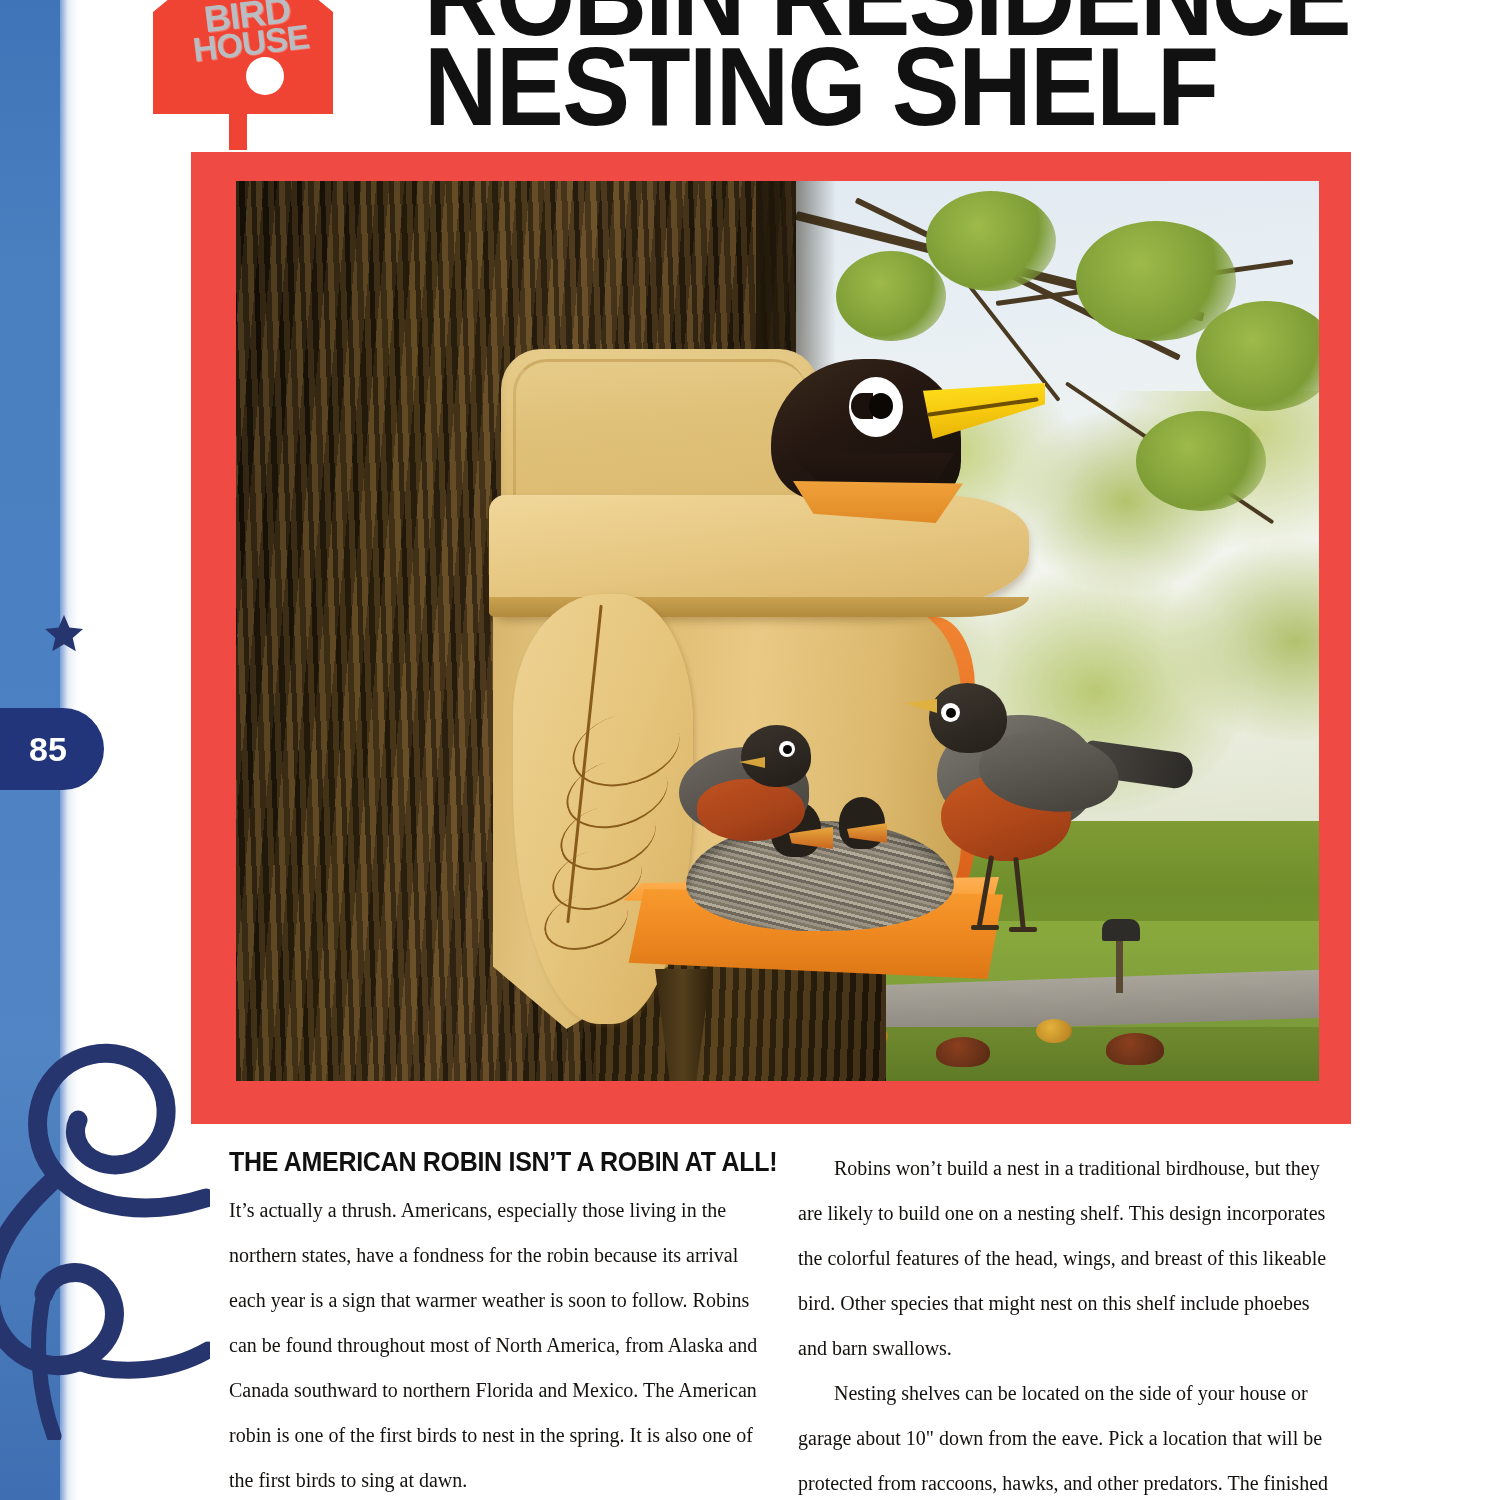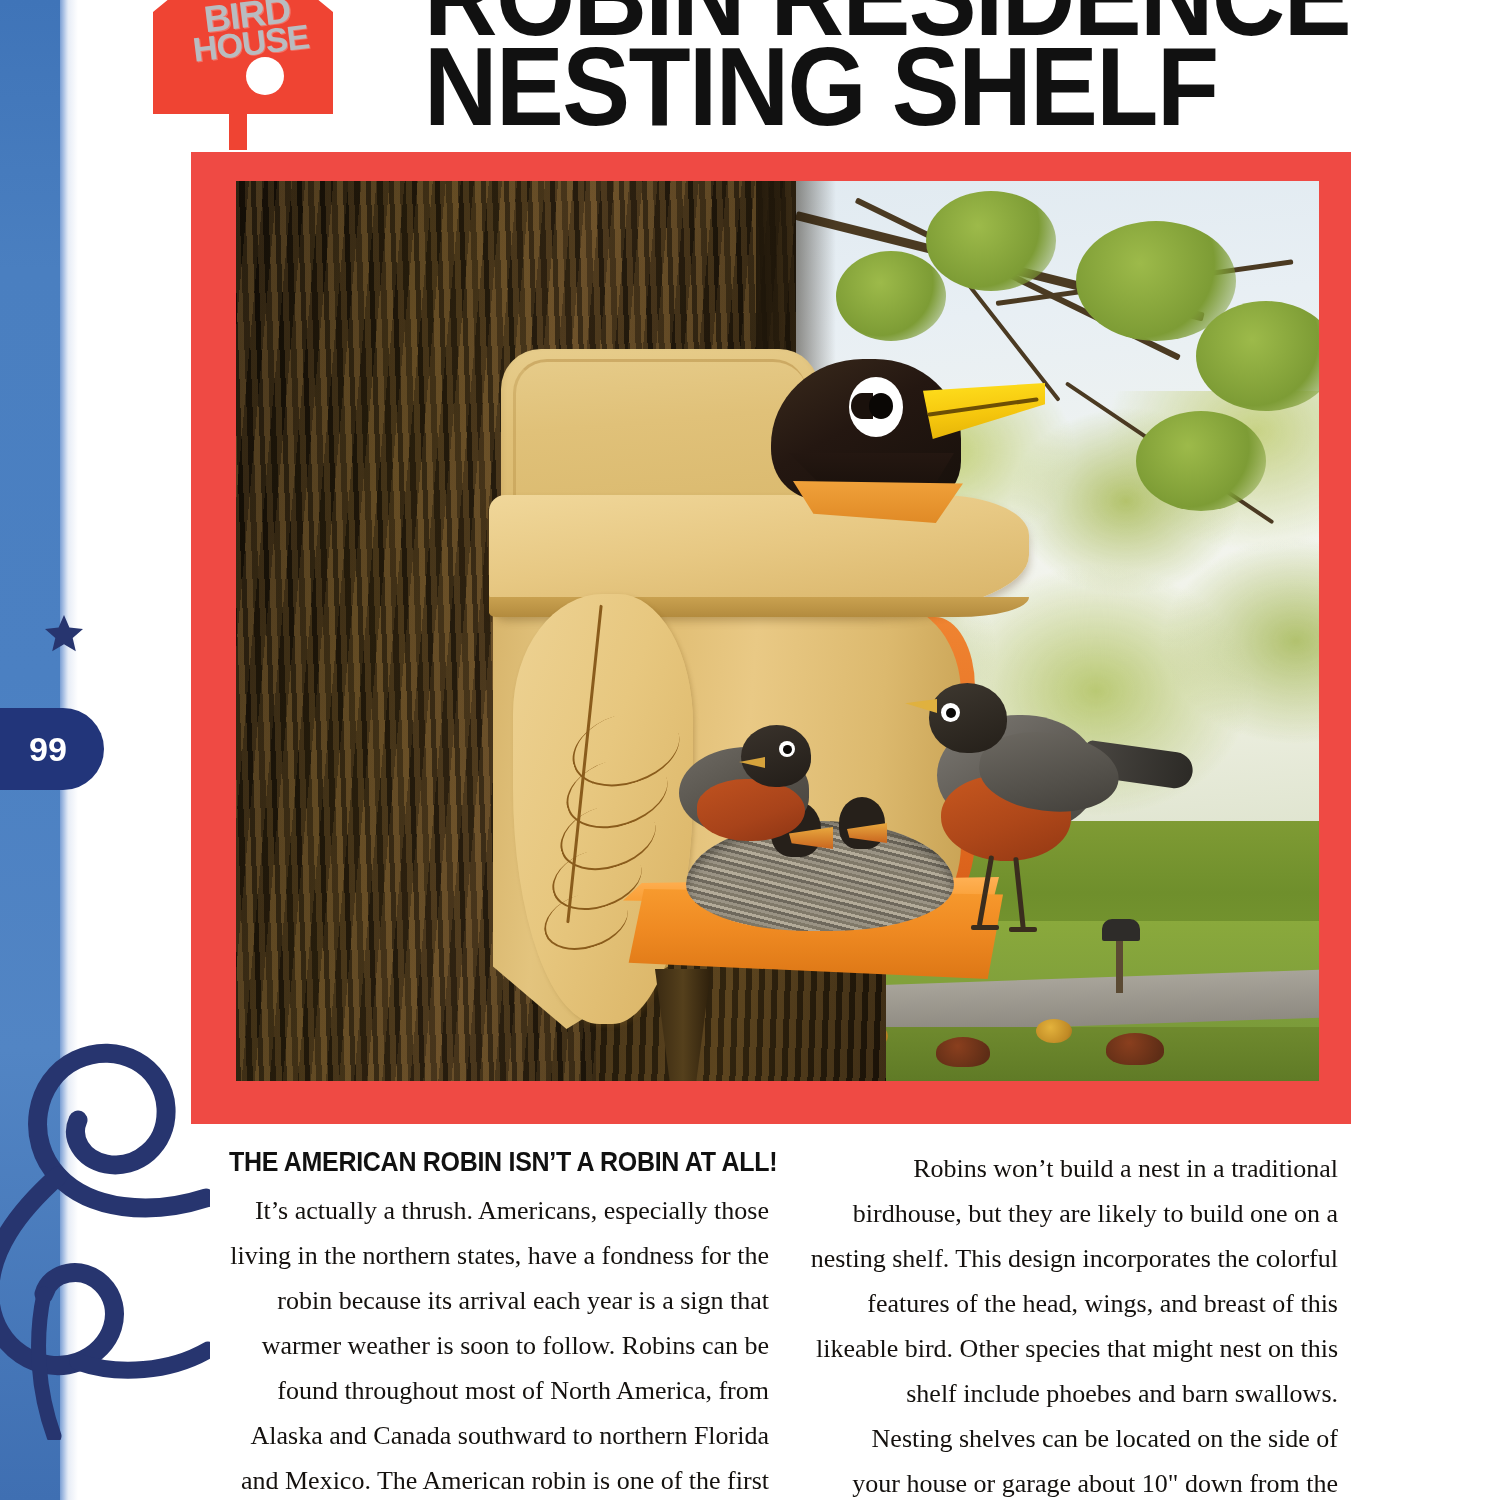--- a/index.html
+++ b/index.html
@@ -512,24 +512,24 @@
     font-size: 25.5px;
     letter-spacing: -0.3px;
     color: #111111;
     transform: scaleX(0.98) scaleY(1.1);
     transform-origin: left top;
     margin-bottom: 13px;
     white-space: nowrap;
   }
   .body-p {
     font-family: "Liberation Serif", serif;
-    font-size: 26px;
+    font-size: 20px;
     line-height: 45px;
     color: #14110e;
-    text-align: right;
+    text-align: left;
   }
   .body-p.indent { text-indent: 36px; }
   .body-p + .body-p { margin-top: 0; }
 </style>
 </head>
 <body>
 
 <div class="page">
 
   <div class="sidebar">
@@ -538,21 +538,21 @@
     <div class="sidebar-edge-shadow"></div>
   </div>
 
   <div class="deco-star">
     <svg viewBox="0 0 40 40">
       <path d="M20 1 L25.4 13.6 L39 14.9 L28.7 23.9 L31.8 37.2 L20 30.2 L8.2 37.2 L11.3 23.9 L1 14.9 L14.6 13.6 Z" fill="#27356f"></path>
     </svg>
   </div>
 
   <div class="page-tab">
-    <span class="page-tab-num">99</span>
+    <span class="page-tab-num">85</span>
   </div>
 
   <div class="deco-swirl">
     <svg viewBox="0 0 260 560">
       <path d="M256 318 C200 336 140 330 108 296 C74 260 84 200 126 180
                C168 160 214 186 216 228 C218 266 186 290 156 284
                C132 279 120 258 128 240" fill="none" stroke="#27356f" stroke-width="19" stroke-linecap="round"></path>
       <path d="M108 296 C70 330 36 372 40 420 C44 468 90 496 128 482
                C164 469 176 428 152 404 C132 384 100 392 94 414" fill="none" stroke="#27356f" stroke-width="19" stroke-linecap="round"></path>
       <path d="M128 482 C168 496 220 492 258 470" fill="none" stroke="#27356f" stroke-width="17" stroke-linecap="round"></path>

